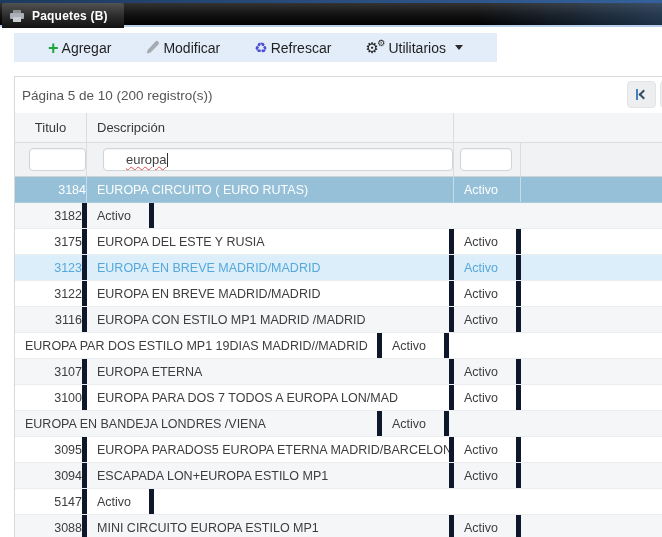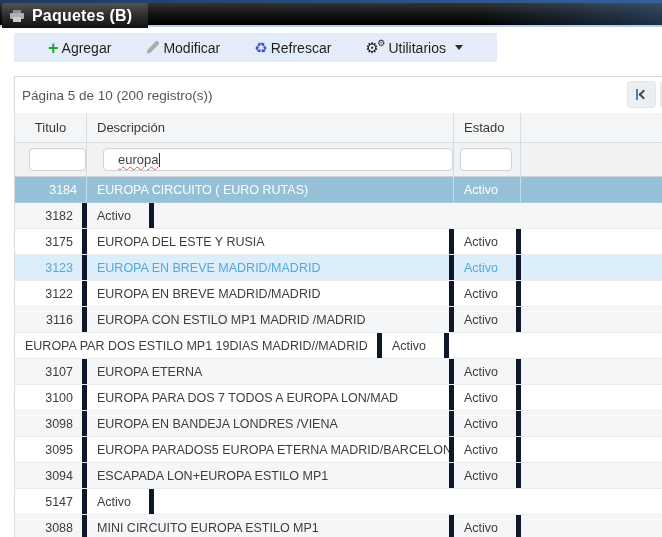--- a/index.html
+++ b/index.html
@@ -11,21 +11,21 @@
     background:
       linear-gradient(90deg, rgba(0,0,0,0) 72%, rgba(64,108,158,.45) 100%),
       linear-gradient(180deg,#3c3c3c 0%,#141414 55%,#000 100%);
     border-bottom:2px solid #b7cfea; }
   .titlebar::before { content:""; position:absolute; top:0; left:0; right:0; height:3px;
     background:linear-gradient(90deg,#1d3a5f,#34619c); }
   .title-tab { position:absolute; left:2px; top:3px; height:25px; z-index:2;
     display:flex; align-items:center; gap:8px; padding:0 16px 0 8px;
     background:linear-gradient(180deg,#525252 0%,#2a2a2a 55%,#121212 100%);
     border-radius:2px 2px 0 0; }
-  .title-tab span.ttext { color:#fff; font-size:16px; font-weight:bold; letter-spacing:.2px; }
+  .title-tab span.ttext { color:#fff; font-size:12px; font-weight:bold; letter-spacing:.2px; }
 
   
   .toolbar { margin:6px 0 0 14px; width:483px; height:29px; background:#e3edfa;
     display:flex; align-items:center; justify-content:space-evenly; }
   .tbtn { background:transparent; border:none; display:flex; align-items:center; gap:3px;
     font-family:inherit; font-size:14px; color:#1f1f1f; cursor:default; line-height:1; }
   .plus { color:#1ca53b; font-weight:bold; font-size:18px; line-height:14px; }
   .recycle { color:#4d4dd3; font-size:15px; line-height:14px; }
   .gears { position:relative; width:20px; height:16px; color:#222; }
   .gears .g1 { font-size:15px; position:absolute; left:0; top:0; line-height:16px; }
@@ -43,38 +43,38 @@
     display:flex; align-items:center; justify-content:center; gap:1px; cursor:default; }
   .btn-first { left:612px; }
   .btn-prev  { left:645px; }
   .fp-bar { width:2px; height:11px; background:#4a7fbe; }
   .fp-chev { width:7px; height:7px; border-left:2px solid #3a4e63; border-bottom:2px solid #3a4e63;
     transform:rotate(45deg); margin-left:1px; }
 
   
   .tr { display:flex; align-items:stretch; }
   .td, .th { display:flex; align-items:center; }
-  .c1 { width:72px;  justify-content:flex-end; padding-right:9px; }
+  .c1 { width:72px;  justify-content:flex-end; }
   .c2 { width:367px; padding-left:10px;text-align:right; }
   .c3 { width:67px;  padding-left:10px; }
   .c4 { flex:1; }
   .thead { background:#f4f5f6; height:30px; border-bottom:1px solid #dadddf; }
   .thead .th { font-size:13px; color:#383838; border-right:1px solid #dadddf; }
   .thead .c1 { justify-content:center; padding-right:0; }
   .thead .c4 { border-right:none; }
 
   .filter-row { background:#f0f2f3; height:34px; border-bottom:1px solid #ced3d6; }
   .filter-row .td { border-right:1px solid #dadddf; }
   .filter-row .c1, .filter-row .c3 { padding:0; }
   .filter-row .c4 { border-right:none; }
   .fin { height:23px; background:#fff; border:1px solid #cfd4d8; border-radius:4px;
     box-shadow:inset 0 1px 1px rgba(0,0,0,.04); font-family:inherit; font-size:13px; color:#3f3f3f; }
   .fin-titulo { width:57px; margin-left:8px; }
   .fin-estado { width:52px; margin-left:6px; }
-  .fin-desc { width:352px; margin-left:6px; display:flex; align-items:center; padding-left:14px; }
+  .fin-desc { width:352px; margin-left:6px; display:flex; align-items:center; padding-left:22px; }
   .fin-desc .ftext { text-decoration-line:underline; text-decoration-style:wavy;
     text-decoration-color:#e0524d; text-decoration-thickness:1px; text-underline-offset:2px; }
   .caret-bar { width:1px; height:14px; background:#333; margin-left:1px; }
 
   
   .tbody .tr { height:26px; background:#fff; border-bottom:1px solid #ebedee;
     font-size:12.5px; color:#3d3d3d; }
   .tbody .td { border-right:5px solid #0f172a; overflow:hidden; white-space:nowrap; }
   .tbody .c4 { border-right:none; }
   .tbody .tr.striped { background:#f5f6f7; }
@@ -135,21 +135,20 @@
       <span class="fp-chev"></span>
     </button>
     <button class="pager-btn btn-prev">
       
     </button>
   </div>
 
   <div class="tr thead">
     <div class="th c1">Titulo</div>
     <div class="th c2">Descripción</div>
-    <div class="th c3">Estado</div>
     <div class="th c4"></div>
   </div>
 
   <div class="tr filter-row">
     <div class="td c1">
       <input class="fin fin-titulo" value="" style="">
     </div>
     <div class="td c2">
       <div class="fin fin-desc">
         <span class="ftext">europa</span>
@@ -209,21 +208,20 @@
     <div class="td c3">Activo</div>
     <div class="td c4"></div>
   </div>
       <div class="tr">
     <div class="td c1">3100</div>
     <div class="td c2">EUROPA PARA DOS 7 TODOS A EUROPA LON/MAD</div>
     <div class="td c3">Activo</div>
     <div class="td c4"></div>
   </div>
       <div class="tr striped">
-    <div class="td c1">3098</div>
     <div class="td c2">EUROPA EN BANDEJA LONDRES /VIENA</div>
     <div class="td c3">Activo</div>
     <div class="td c4"></div>
   </div>
       <div class="tr">
     <div class="td c1">3095</div>
     <div class="td c2">EUROPA PARADOS5 EUROPA ETERNA MADRID/BARCELONA</div>
     <div class="td c3">Activo</div>
     <div class="td c4"></div>
   </div>

